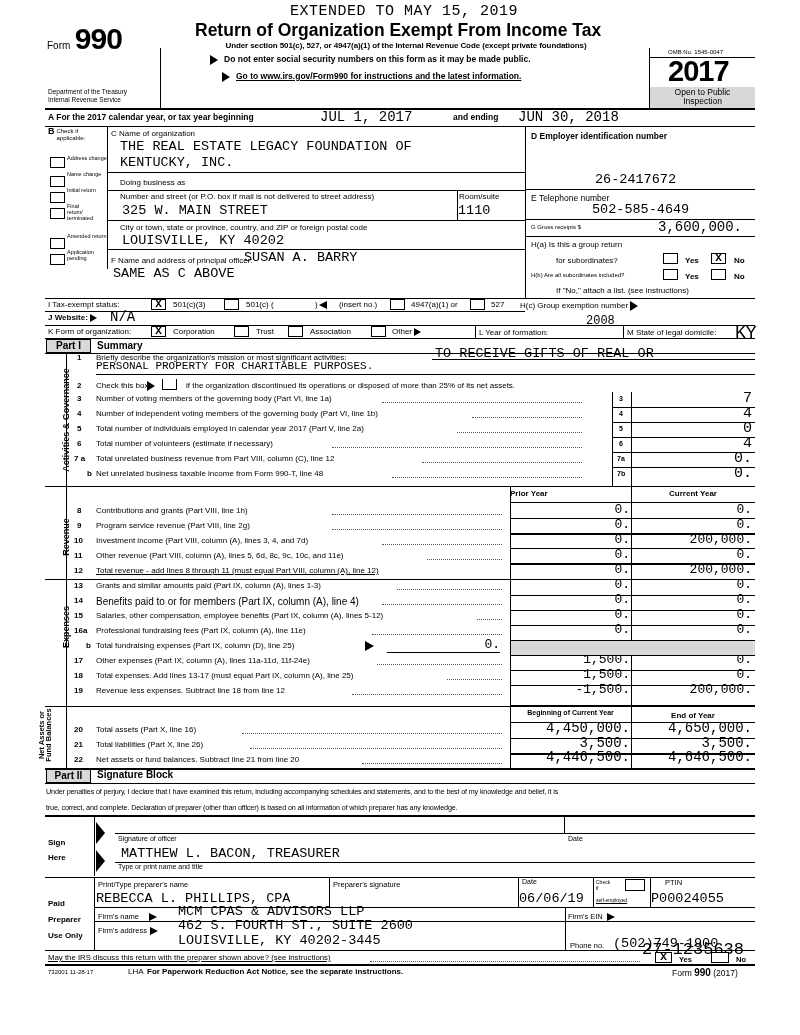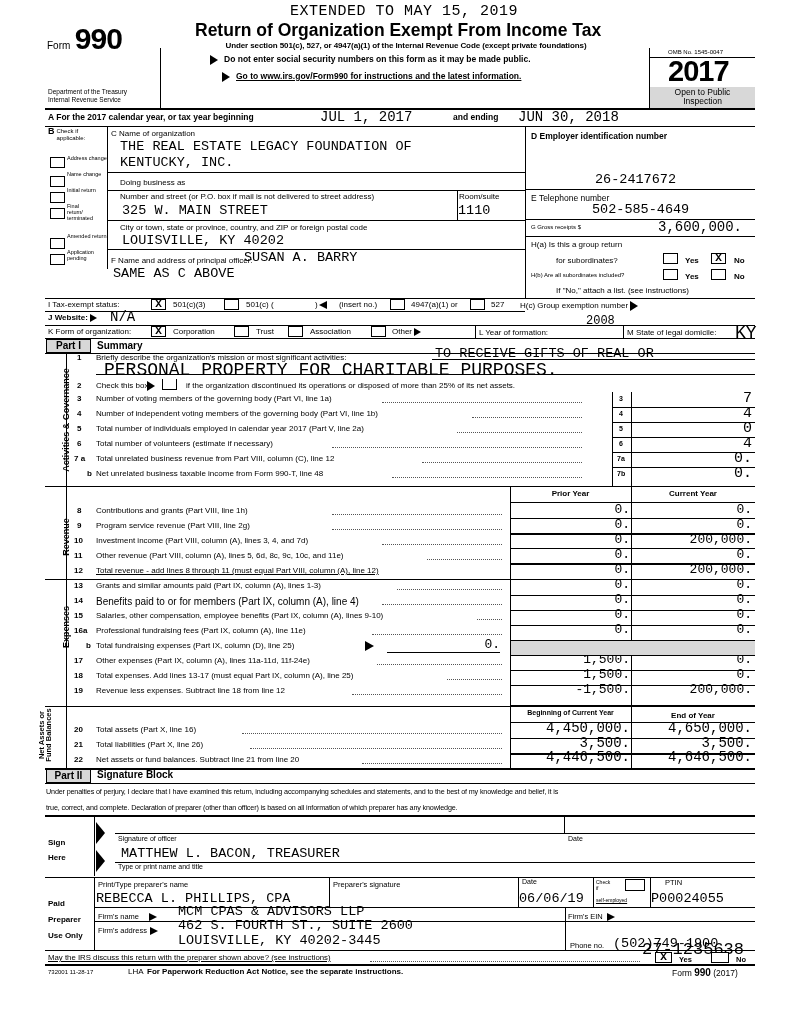--- a/index.html
+++ b/index.html
@@ -165,21 +165,21 @@
 <div class="abs b" style="left:97px;top:340px;font-size:10px">Summary</div>
 <div class="hl" style="left:45px;top:353px;width:710px;height:1px"></div>
 
 <div class="hl" style="left:66px;top:353px;width:1px;height:416px"></div>
 <div class="vert" style="left:1px;top:415px;width:130px;text-align:center">Activities &amp; Governance</div>
 
 <div class="abs b" style="left:77px;top:353px;font-size:8px">1</div>
 <div class="abs" style="left:96px;top:353px;font-size:8px">Briefly describe the organization's mission or most significant activities:</div>
 <div class="abs tw" style="left:435px;top:346px;font-size:13.5px">TO RECEIVE GIFTS OF REAL OR</div>
 <div class="hl" style="left:432px;top:359px;width:323px;height:1px"></div>
-<div class="abs tw" style="left:104px;top:360px;font-size:18px">PERSONAL PROPERTY FOR CHARITABLE PURPOSES.</div>
+<div class="abs tw" style="left:96px;top:360px;font-size:11px">PERSONAL PROPERTY FOR CHARITABLE PURPOSES.</div>
 <div class="hl" style="left:96px;top:374px;width:659px;height:1px"></div>
 
 <div class="abs b" style="left:77px;top:381px;font-size:8px">2</div>
 <div class="abs" style="left:96px;top:381px;font-size:8px">Check this box</div>
 <span class="arrow abs" style="left:147px;top:381px;border-left-width:8px"></span>
 <div class="cb" style="left:162px;top:379px;border-top:none"></div>
 <div class="abs" style="left:186px;top:381px;font-size:8px">if the organization discontinued its operations or disposed of more than 25% of its net assets.</div>
 
 <div class="abs" style="left:72px;top:393px;width:683px">
   <div class="abs" style="left:0;top:0;width:683px;height:14px">
@@ -230,21 +230,21 @@
 <div class="hl" style="left:631px;top:392px;width:1px;height:95px"></div>
 <div class="hl" style="left:612px;top:407px;width:143px;height:1px"></div>
 <div class="hl" style="left:612px;top:422px;width:143px;height:1px"></div>
 <div class="hl" style="left:612px;top:437px;width:143px;height:1px"></div>
 <div class="hl" style="left:612px;top:452px;width:143px;height:1px"></div>
 <div class="hl" style="left:612px;top:467px;width:143px;height:1px"></div>
 <div class="hl" style="left:45px;top:486px;width:710px;height:1px"></div>
 
 <div class="hl" style="left:510px;top:486px;width:1px;height:284px"></div>
 <div class="hl" style="left:631px;top:486px;width:1px;height:284px"></div>
-<div class="abs b" style="left:510px;top:489px;width:121px;text-align:center;font-size:8px">Prior Year</div>
+<div class="abs b" style="left:510px;top:489px;width:121px;font-size:8px">Prior Year</div>
 <div class="abs b" style="left:631px;top:489px;width:124px;text-align:center;font-size:8px">Current Year</div>
 <div class="hl" style="left:510px;top:502px;width:245px;height:1px"></div>
 
 <div class="vert" style="left:31px;top:532px;width:70px;text-align:center">Revenue</div>
 
 <div class="abs" style="left:72px;top:503px;width:683px">
   <div class="abs" style="left:0;top:0;width:683px;height:15px">
     <span class="abs b" style="left:5px;top:3px;font-size:8px">8</span>
     <span class="abs" style="left:24px;top:3px;font-size:8px">Contributions and grants (Part VIII, line 1h)</span>
     <span class="abs dots" style="left:260px;top:11px;width:170px"></span>
@@ -297,21 +297,21 @@
   </div>
   <div class="abs" style="left:0;top:15px;width:683px;height:15px">
     <span class="abs b" style="left:2px;top:1px;font-size:8px">14</span>
     <span class="abs" style="left:24px;top:1px;font-size:10px">Benefits paid to or for members (Part IX, column (A), line 4)</span>
     <span class="abs dots" style="left:310px;top:9px;width:120px"></span>
     <span class="num" style="right:125px;top:-3px">0.</span>
     <span class="num" style="right:3px;top:-3px">0.</span>
   </div>
   <div class="abs" style="left:0;top:30px;width:683px;height:15px">
     <span class="abs b" style="left:2px;top:1px;font-size:8px">15</span>
-    <span class="abs" style="left:24px;top:1px;font-size:8px">Salaries, other compensation, employee benefits (Part IX, column (A), lines 9-10)</span>
+    <span class="abs" style="left:24px;top:1px;font-size:8px">Salaries, other compensation, employee benefits (Part IX, column (A), lines 5-12)</span>
     <span class="abs dots" style="left:405px;top:9px;width:25px"></span>
     <span class="num" style="right:125px;top:-3px">0.</span>
     <span class="num" style="right:3px;top:-3px">0.</span>
   </div>
   <div class="abs" style="left:0;top:45px;width:683px;height:15px">
     <span class="abs b" style="left:2px;top:1px;font-size:8px">16a</span>
     <span class="abs" style="left:24px;top:1px;font-size:8px">Professional fundraising fees (Part IX, column (A), line 11e)</span>
     <span class="abs dots" style="left:300px;top:9px;width:130px"></span>
     <span class="num" style="right:125px;top:-3px">0.</span>
     <span class="num" style="right:3px;top:-3px">0.</span>

